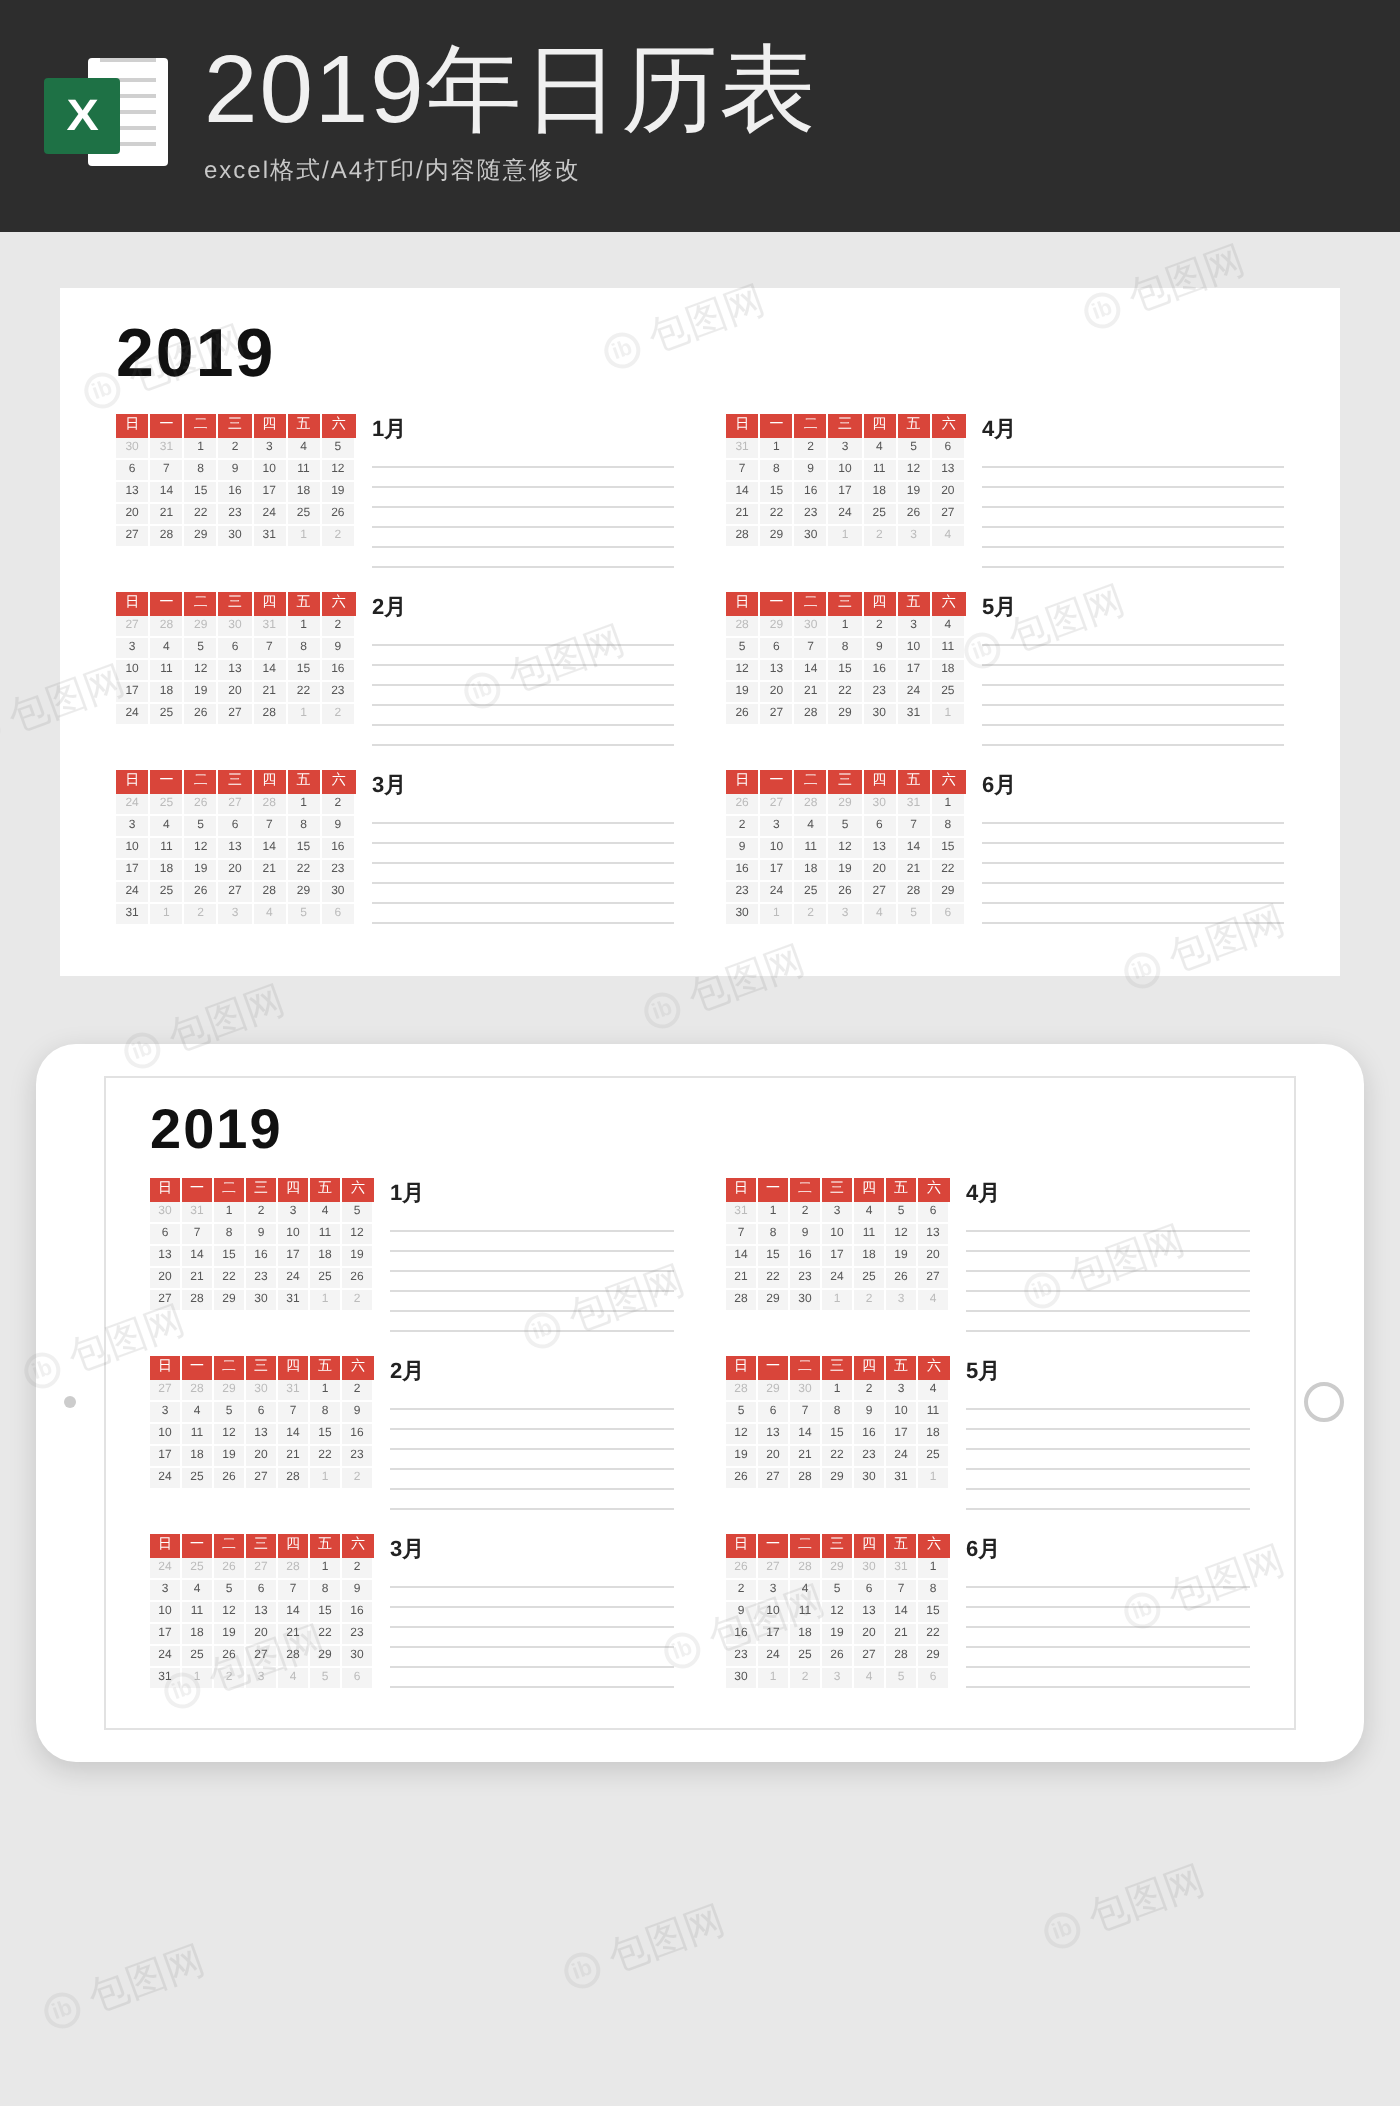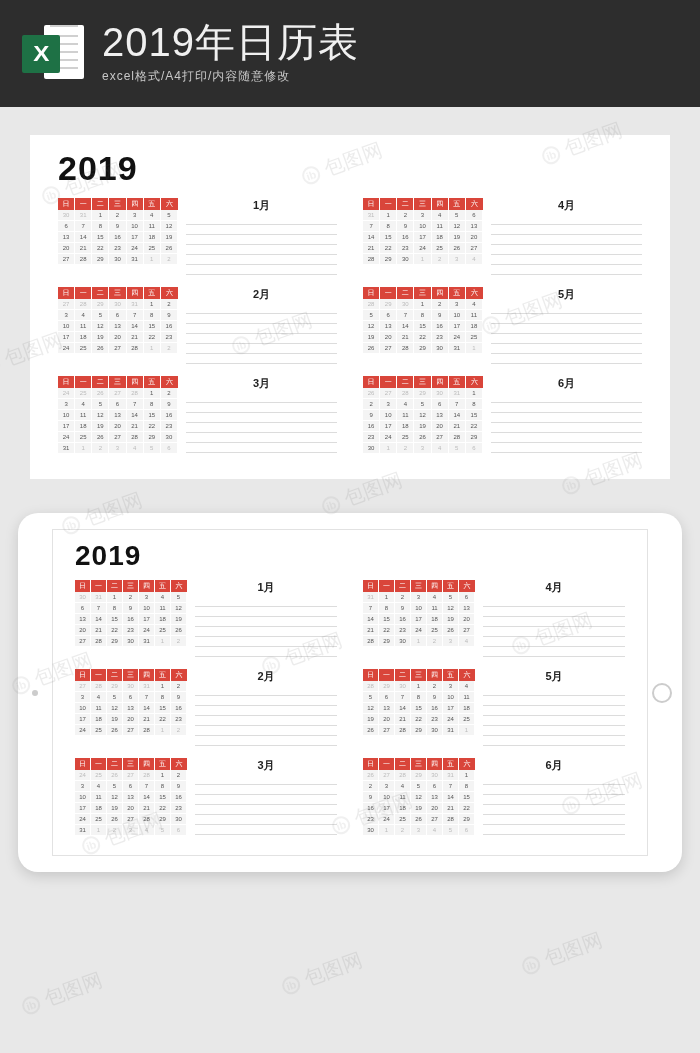--- a/index.html
+++ b/index.html
@@ -62,21 +62,21 @@
     display:flex; align-items:center; justify-content:center;
     border-radius: 2px;
   }
   .xl-badge span {
     color:#fff; font-weight: 800; font-size: 22px;
     font-family: Arial, sans-serif;
     transform: scaleX(1.1);
   }
   .title-block { flex: 1; padding-top: 2px;}
   .main-title {
-    font-size: 40px; font-weight: 300; letter-spacing: 1px; color: #f0f0f0;
+    font-size: 48px; font-weight: 300; letter-spacing: 1px; color: #f0f0f0;
     line-height: 1.1;
   }
   .sub-title {
     font-size: 12px; color: #c8c8c8; margin-top: 4px; letter-spacing: 1px;
   }
 
   
   .sheet-wrap {
     margin: 28px auto 0 auto;
     width: 640px;
@@ -136,21 +136,20 @@
   .notes {
     flex: 1;
     display: flex;
     flex-direction: column;
   }
   .month-label {
     font-size: 11px;
     font-weight: 700;
     color: #222;
     margin-bottom: 2px;
-    text-align: center;
   }
   .lines {
     flex: 1;
     background-image: repeating-linear-gradient(
       to bottom,
       transparent 0, transparent 9px,
       #dcdcdc 9px, #dcdcdc 10px
     );
     min-height: 62px;
   }

